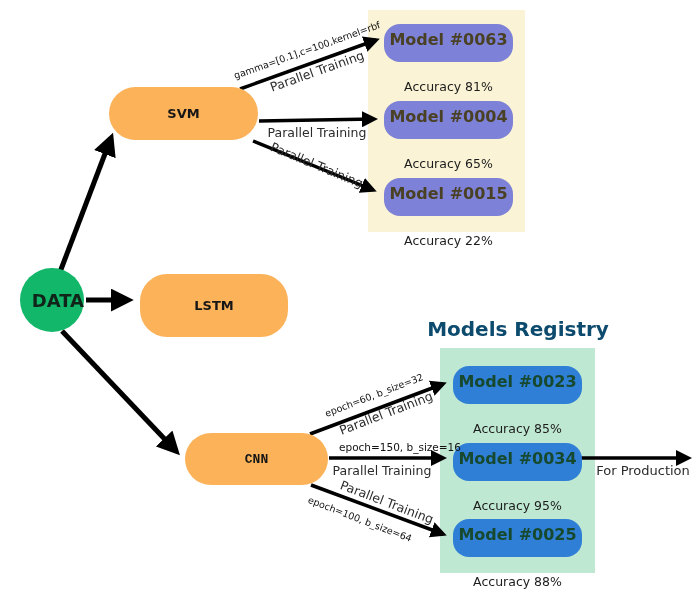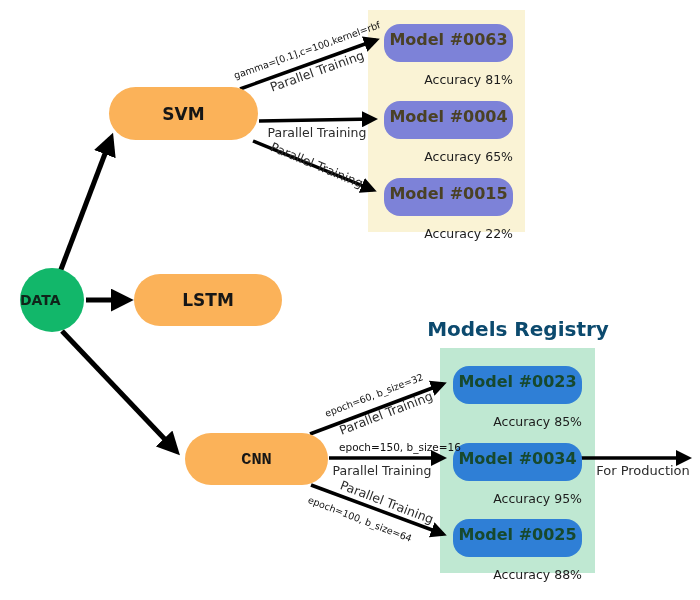--- a/index.html
+++ b/index.html
@@ -12,39 +12,39 @@
   .panel{position:absolute;}
   #svm-panel{left:368px;top:10px;width:157px;height:222px;background:#FAF3D5;}
   #registry-panel{left:440px;top:348px;width:155px;height:225px;background:#BFE8D2;}
   #registry-title{
     left:420px;top:317px;width:196px;text-align:center;
     font-size:20px;font-weight:bold;color:#0c4a6e;letter-spacing:0px;
   }
   
   .data-circle{
     left:20px;top:268px;width:64px;height:64px;border-radius:50%;
-    background:#12B76A;display:flex;align-items:center;justify-content:flex-start;
-    font-weight:bold;font-size:14px;color:#10241a;
+    background:#12B76A;display:flex;align-items:center;justify-content:flex-end;
+    font-weight:bold;font-size:18px;color:#10241a;
   }
   .algo-pill{
     background:#FBB259;border-radius:27px;display:flex;align-items:center;justify-content:center;
-    font-weight:bold;font-size:17px;color:#161616;
+    font-weight:bold;font-size:13px;color:#161616;
   }
   #svm-node{left:109px;top:87px;width:149px;height:53px;}
-  #lstm-node{left:134px;top:274px;width:148px;height:52px;}
+  #lstm-node{left:140px;top:274px;width:148px;height:63px;}
   #cnn-node{left:185px;top:433px;width:143px;height:52px;font-family:Liberation Mono, monospace;}
   
   .model{position:absolute;width:129px;text-align:center;}
   .model .pill{
     height:38px;line-height:31px;border-radius:16px;
     font-weight:bold;font-size:16px;white-space:nowrap;
   }
   .model.svm .pill{background:#7D82D8;color:#4A4125;}
   .model.cnn .pill{background:#2F7FD6;color:#17492E;}
-  .model .acc{margin-top:10px;font-size:12.5px;color:#1c1c1c;text-align:right;}
+  .model .acc{margin-top:17px;font-size:12.5px;color:#1c1c1c;}
   #svm-model-1{left:384px;top:24px;}
   #svm-model-2{left:384px;top:101px;}
   #svm-model-3{left:384px;top:178px;}
   #cnn-model-1{left:453px;top:366px;}
   #cnn-model-2{left:453px;top:443px;}
   #cnn-model-3{left:453px;top:519px;}
   
   .edge-label{
     position:absolute;white-space:nowrap;color:#2b2b2b;
     transform:translate(-50%,-50%);font-size:12.5px;

